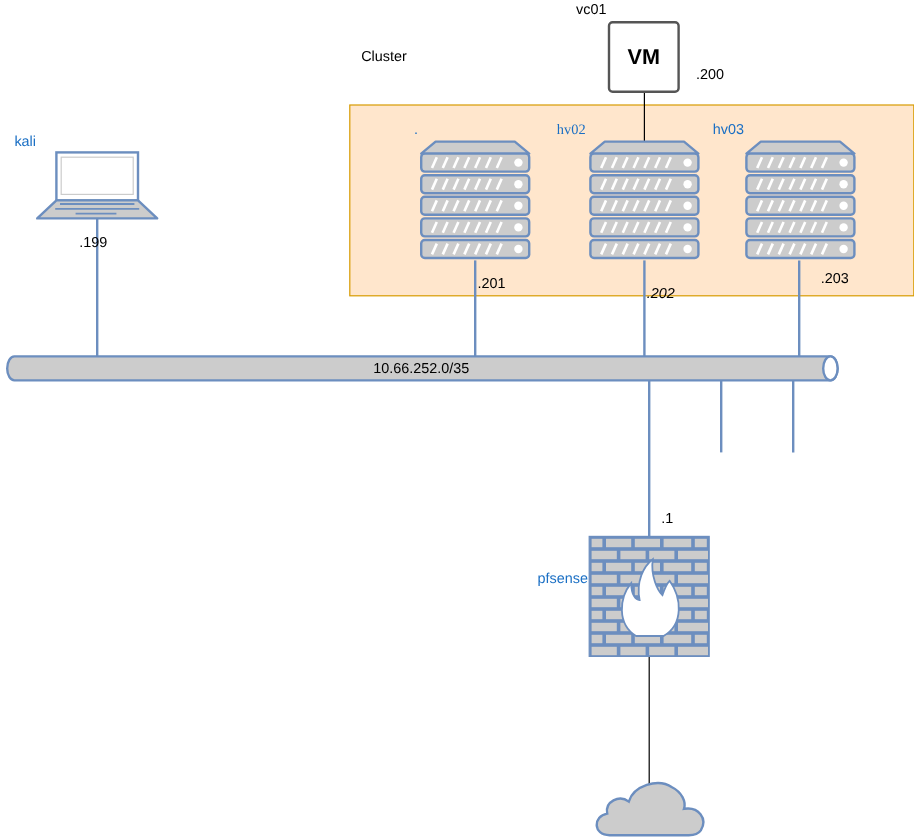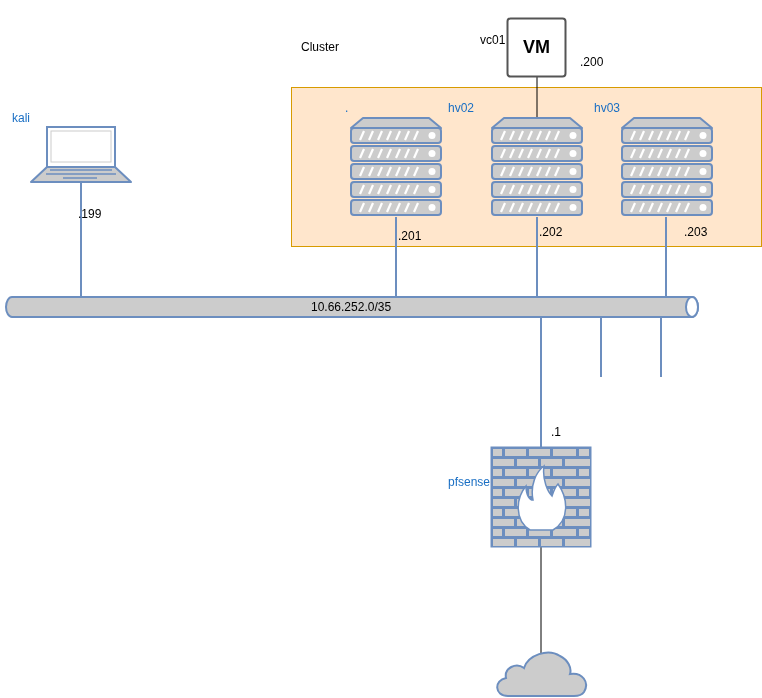--- a/index.html
+++ b/index.html
@@ -119,32 +119,32 @@
         <rect x="517" y="539" width="21" height="7"></rect>
         <rect x="541" y="539" width="21" height="7"></rect>
         <rect x="565" y="539" width="25" height="7"></rect>
       </g>
     <path d="M 530 530 C 514 520, 516 498, 526 486 C 526 496, 530 500, 533 500 C 530 485, 536 472, 544 466 C 542 480, 548 492, 552 496 C 554 490, 556 486, 558 484 C 568 498, 570 520, 553 530 Z" fill="#ffffff" stroke="#6c8ebf" stroke-width="1.5"></path>
   </g>
 
   <path d="M 508 696 C 494 696, 494 680, 506 678 C 504 668, 516 662, 524 668 C 528 655, 548 648, 560 656 C 568 660, 572 668, 570 674 C 582 672, 590 682, 584 692 C 582 695, 578 696, 574 696 Z" fill="#cccccc" stroke="#6c8ebf" stroke-width="2"></path>
 </svg>
 
-<div class="lbl black" style="left:480px; top:1px;margin-top:32px;">vc01</div>
+<div class="lbl black" style="left:480px; top:1px;">vc01</div>
 <div class="vmtxt" style="left:523px; top:37px;">VM</div>
 <div class="lbl black" style="left:580px; top:55px;">.200</div>
 <div class="lbl black" style="left:301px; top:40px;">Cluster</div>
 
 <div class="lbl blue" style="left:345px; top:101px;">.</div>
-<div class="lbl blue" style="left:448px; top:101px;">hv02</div>
+<div class="lbl blue" style="left:464px; top:101px;font-family:Liberation Serif, serif;">hv02</div>
 <div class="lbl blue" style="left:594px; top:101px;">hv03</div>
 
 <div class="lbl black" style="left:398px; top:229px;">.201</div>
-<div class="lbl black" style="left:539px; top:225px;">.202</div>
+<div class="lbl black" style="left:539px; top:237px;font-style:italic;">.202</div>
 <div class="lbl black" style="left:668px; top:225px;margin-left:16px;">.203</div>
 
 <div class="lbl blue" style="left:12px; top:111px;">kali</div>
-<div class="lbl black" style="left:78px; top:195px;margin-top:12px;">.199</div>
+<div class="lbl black" style="left:66px; top:195px;">.199</div>
 
 <div class="lbl black" style="left:311px; top:300px;">10.66.252.0/35</div>
 
 <div class="lbl blue" style="left:448px; top:431px;margin-top:44px;">pfsense</div>
 <div class="lbl black" style="left:551px; top:425px;">.1</div>
 
 </body></html>

